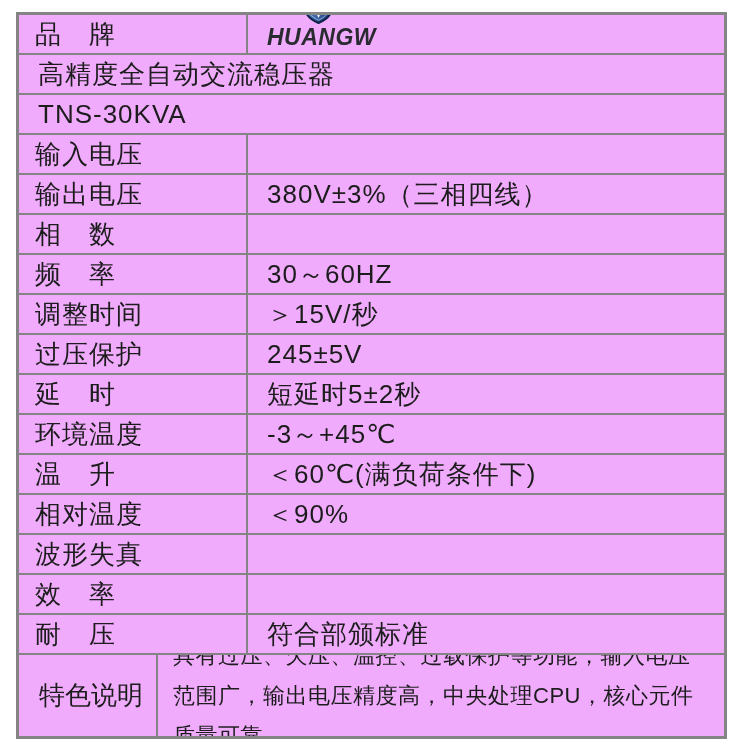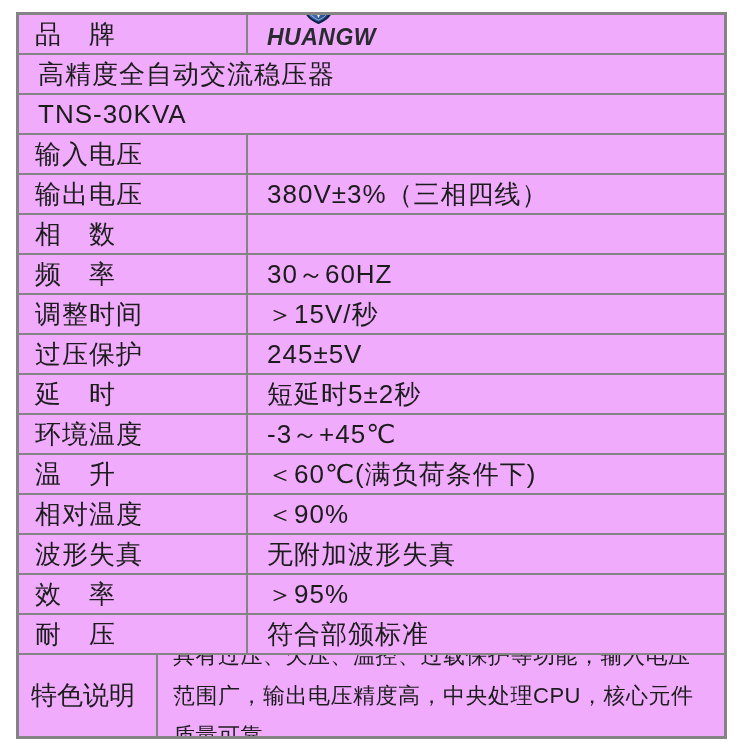--- a/index.html
+++ b/index.html
@@ -72,21 +72,21 @@
     margin-left: 9px;
     text-align: center;
   }
   
   .row.feature {
     height: 81px;
   }
   .row.feature .cell.label {
     width: 139px;
     flex: 0 0 139px;
-    padding-left: 12px;
+    padding-left: 20px;
     letter-spacing: 0;
   }
   .row.feature .cell.value {
     font-size: 22px;
     line-height: 40px;
     letter-spacing: 0.5px;
     white-space: normal;
     padding: 0 24px 0 15px;
     align-items: center;
   }
@@ -157,25 +157,23 @@
   <div class="row">
     <div class="cell label">温　升</div>
     <div class="cell value">＜60℃(满负荷条件下)</div>
   </div>
   <div class="row">
     <div class="cell label">相对温度</div>
     <div class="cell value">＜90%</div>
   </div>
   <div class="row">
     <div class="cell label">波形失真</div>
-    <div class="cell value">无附加波形失真</div>
   </div>
   <div class="row">
     <div class="cell label">效　率</div>
-    <div class="cell value">＞95%</div>
   </div>
   <div class="row">
     <div class="cell label">耐　压</div>
     <div class="cell value">符合部颁标准</div>
   </div>
 
   <div class="row feature">
     <div class="cell label">特色说明</div>
     <div class="cell value">具有过压、欠压、温控、过载保护等功能，输入电压范围广，输出电压精度高，中央处理CPU，核心元件质量可靠</div>
   </div>

